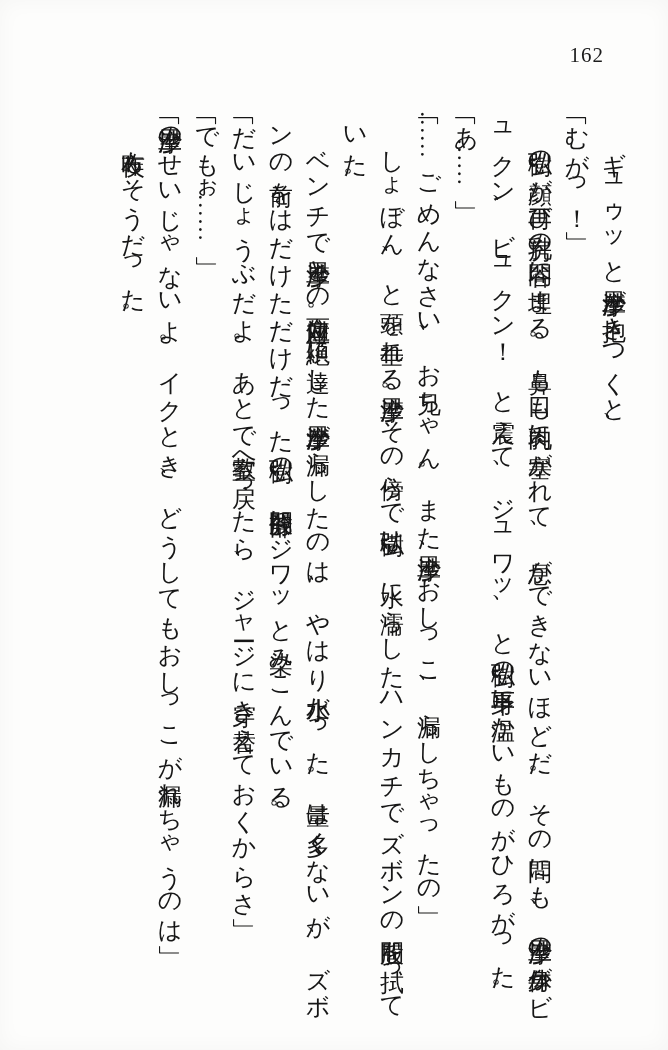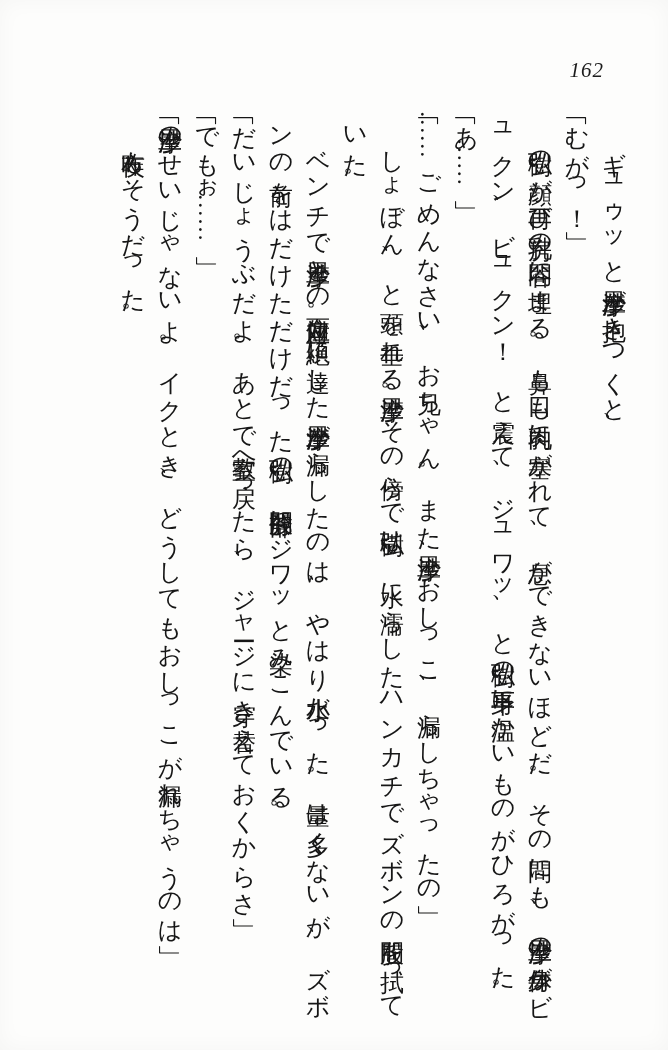--- a/index.html
+++ b/index.html
@@ -12,24 +12,23 @@
     width: 668px;
     height: 1050px;
     background: #fdfdfc;
     overflow: hidden;
     font-family: "Liberation Serif", "DejaVu Serif", serif;
     color: #161616;
     box-shadow: inset 0 0 22px rgba(0,0,0,0.035);
   }
   .page-number {
     position: absolute;
-    top: 58px;
+    top: 43px;
     right: 64px;
     font-size: 21px;
-    font-style: italic;
     letter-spacing: 1px;
     color: #1c1c1c;
   }
   .text-block {
     position: absolute;
     top: 110px;
     right: 36px;
     height: 920px;
     writing-mode: vertical-rl;
     text-orientation: mixed;

